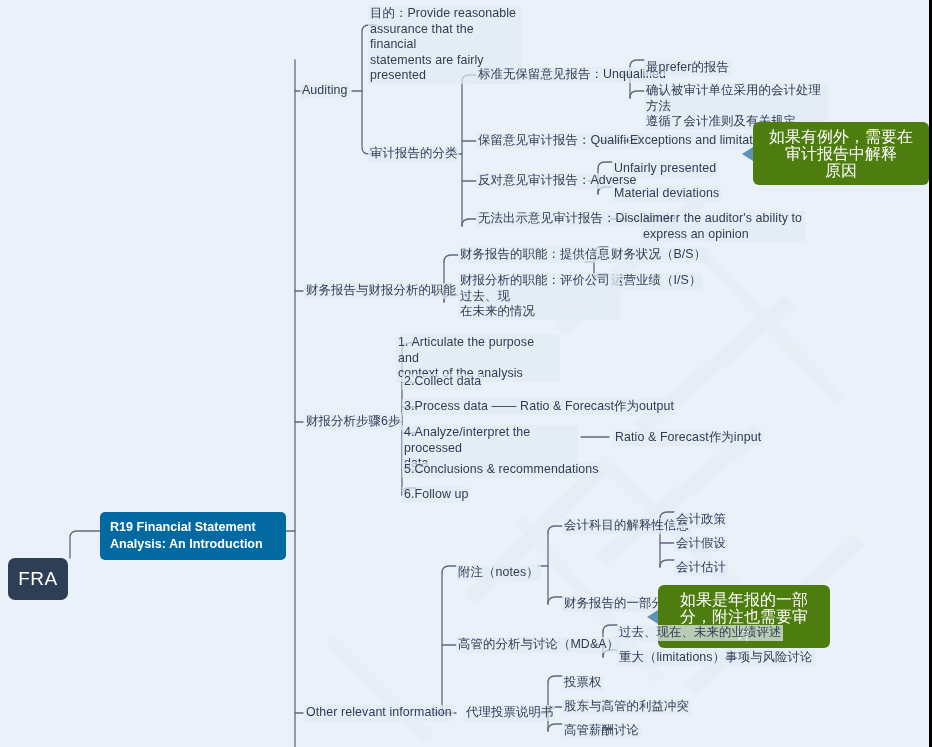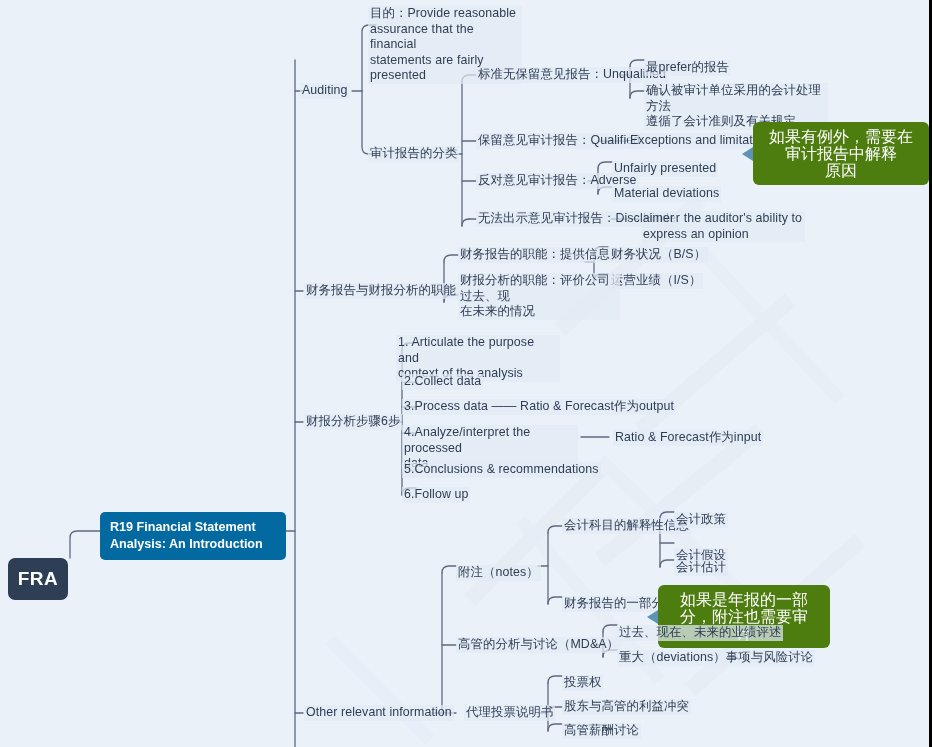--- a/index.html
+++ b/index.html
@@ -39,21 +39,21 @@
     background:rgba(226,234,245,.72);
     padding:0 2px;
     letter-spacing:.1px;
   }
   .node.cn{font-size:12.4px;}
   .root{
     position:absolute;
     background:#2e3e55;
     color:#ffffff;
     font-size:19px;
-    font-weight:bold;
+    font-weight:normal;
     border-radius:7px;
     display:flex;
     align-items:center;
     justify-content:center;
     letter-spacing:.5px;
   }
   .l1{
     position:absolute;
     background:#0369a1;
     color:#ffffff;
@@ -251,33 +251,33 @@
   <div class="node" style="left:613px;top:430px;">Ratio &amp; Forecast作为input</div>
   <div class="node" style="left:402px;top:462px;">5.Conclusions &amp; recommendations</div>
   <div class="node" style="left:402px;top:487px;text-align:center;">6.Follow up</div>
 
   <div class="node" style="left:304px;top:705px;">Other relevant information</div>
 
   <div class="node cn" style="left:456px;top:565px;">附注（notes）</div>
 
   <div class="node cn" style="left:562px;top:518px;">会计科目的解释性信息</div>
   <div class="node cn" style="left:674px;top:512px;">会计政策</div>
-  <div class="node cn" style="left:674px;top:536px;margin-top:12px;">会计假设</div>
+  <div class="node cn" style="left:674px;top:536px;">会计假设</div>
   <div class="node cn" style="left:674px;top:560px;">会计估计</div>
 
   <div class="node cn" style="left:562px;top:596px;">财务报告的一部分</div>
 
   <div class="callout" style="left:658px;top:585px;width:172px;">
     <span class="tip"></span>
     <span style="white-space:pre-line;">如果是年报的一部分，附注也需要审
 计</span>
   </div>
 
   <div class="node cn" style="left:456px;top:637px;">高管的分析与讨论（MD&amp;A）</div>
   <div class="node cn" style="left:617px;top:625px;">过去、现在、未来的业绩评述</div>
-  <div class="node cn" style="left:617px;top:650px;">重大（deviations）事项与风险讨论</div>
+  <div class="node cn" style="left:617px;top:650px;">重大（limitations）事项与风险讨论</div>
 
   <div class="node cn" style="left:456px;top:705px;margin-left:8px;">代理投票说明书</div>
   <div class="node cn" style="left:562px;top:675px;">投票权</div>
   <div class="node cn" style="left:562px;top:699px;">股东与高管的利益冲突</div>
   <div class="node cn" style="left:562px;top:723px;">高管薪酬讨论</div>
 
 </div>
 
 </body></html>

